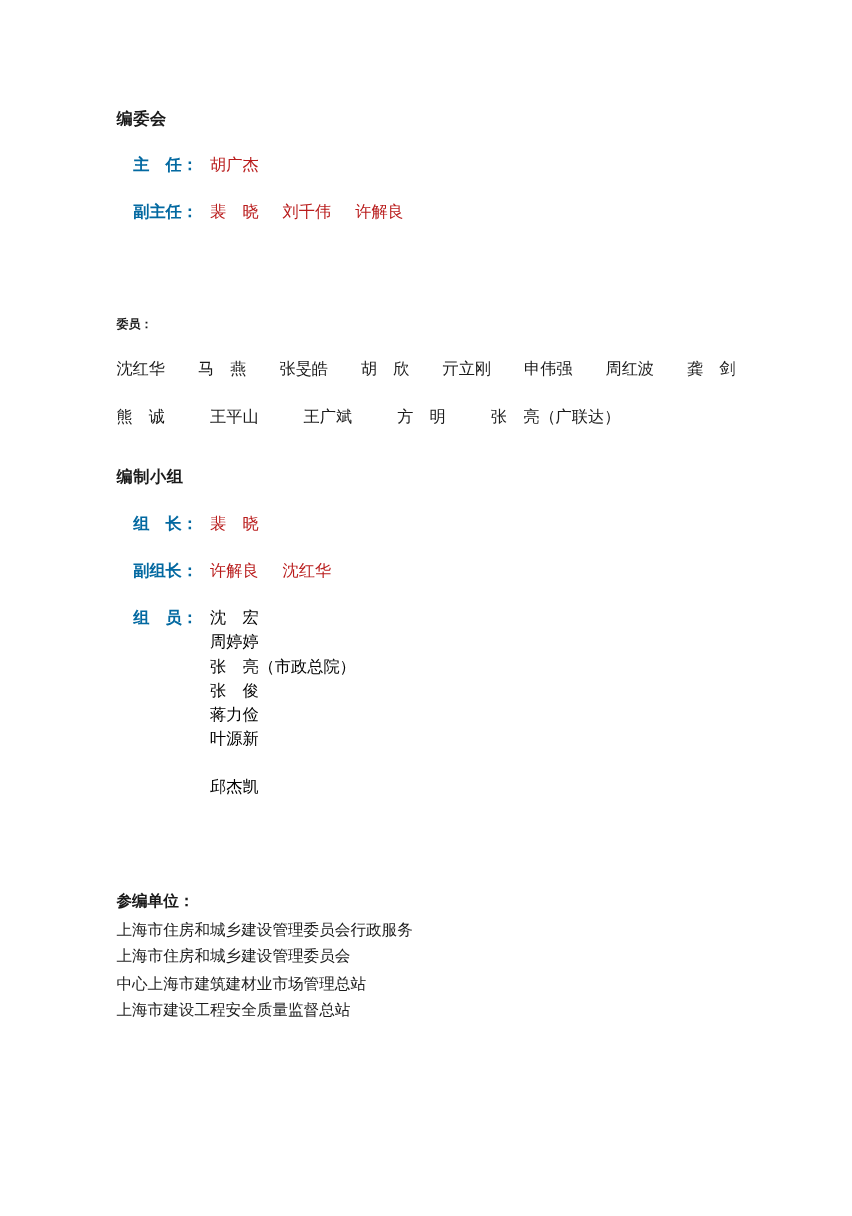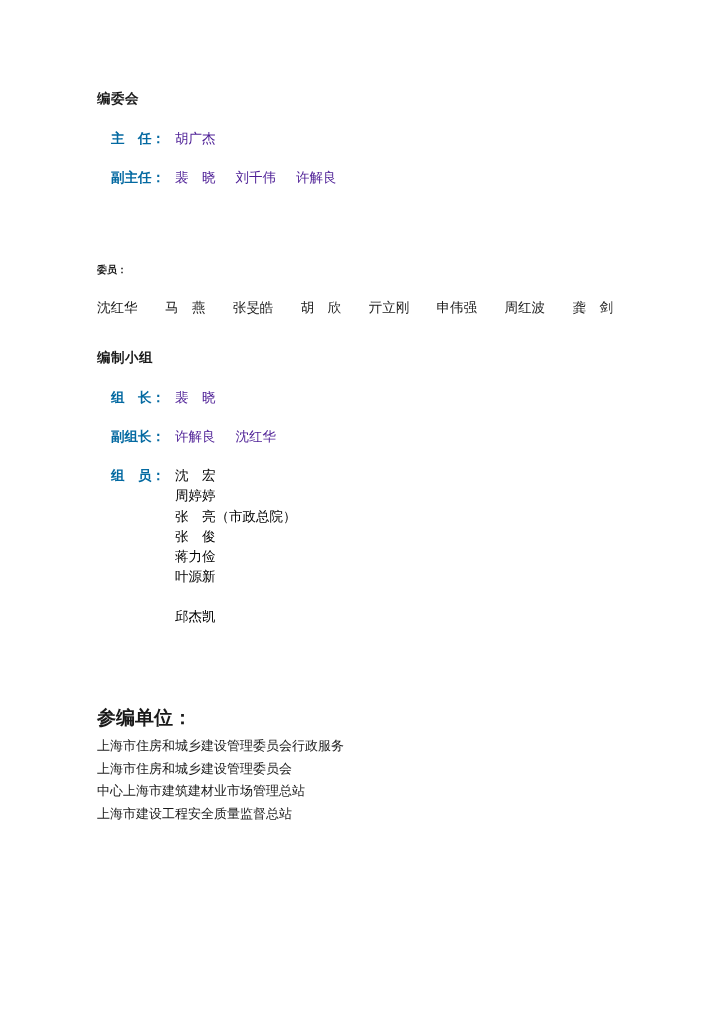--- a/index.html
+++ b/index.html
@@ -45,21 +45,21 @@
     white-space: nowrap;
     color: #0369a1;
   }
   .row .label.indent {
     margin-left: 14px;
   }
   .row .values {
     display: flex;
     flex-wrap: wrap;
     margin-left: 10px;
-    color: #4c1d95;
+    color: #b91c1c;
   }
   .row .values .v {
     margin-right: 20px;
     white-space: nowrap;
   }
   .members-block {
     margin-top: 26px;
   }
   .members-title {
     font-size: 10px;
@@ -95,21 +95,21 @@
     white-space: nowrap;
   }
   .units-block {
     margin-top: 56px;
     font-size: 13px;
     line-height: 1.72;
     color: #1a1a1a;
   }
   .units-title {
     font-weight: bold;
-    font-size: 19px;
+    font-size: 13px;
     margin-bottom: 2px;
   }
   .units-line { white-space: nowrap; }
 </style>
 </head>
 <body>
 
 <div class="page">
   <div class="content">
 
@@ -140,20 +140,27 @@
         <span class="v">沈红华</span>
         <span class="v">马　燕</span>
         <span class="v">张旻皓</span>
         <span class="v">胡　欣</span>
         <span class="v">亓立刚</span>
         <span class="v">申伟强</span>
         <span class="v">周红波</span>
         <span class="v">龚　剑</span>
       </div>
 
+      <div class="wide-row" style="width:420px;">
+        <span class="v">熊　诚</span>
+        <span class="v">王平山</span>
+        <span class="v">王广斌</span>
+        <span class="v">方　明</span>
+        <span class="v">张　亮（广联达）</span>
+      </div>
     </div>
 
     <div class="group-block">
       <div class="section-title">编制小组</div>
 
       <div class="row">
         <div class="label indent">组　长：</div>
         <div class="values">
           <span class="v">裴　晓</span>
         </div>

